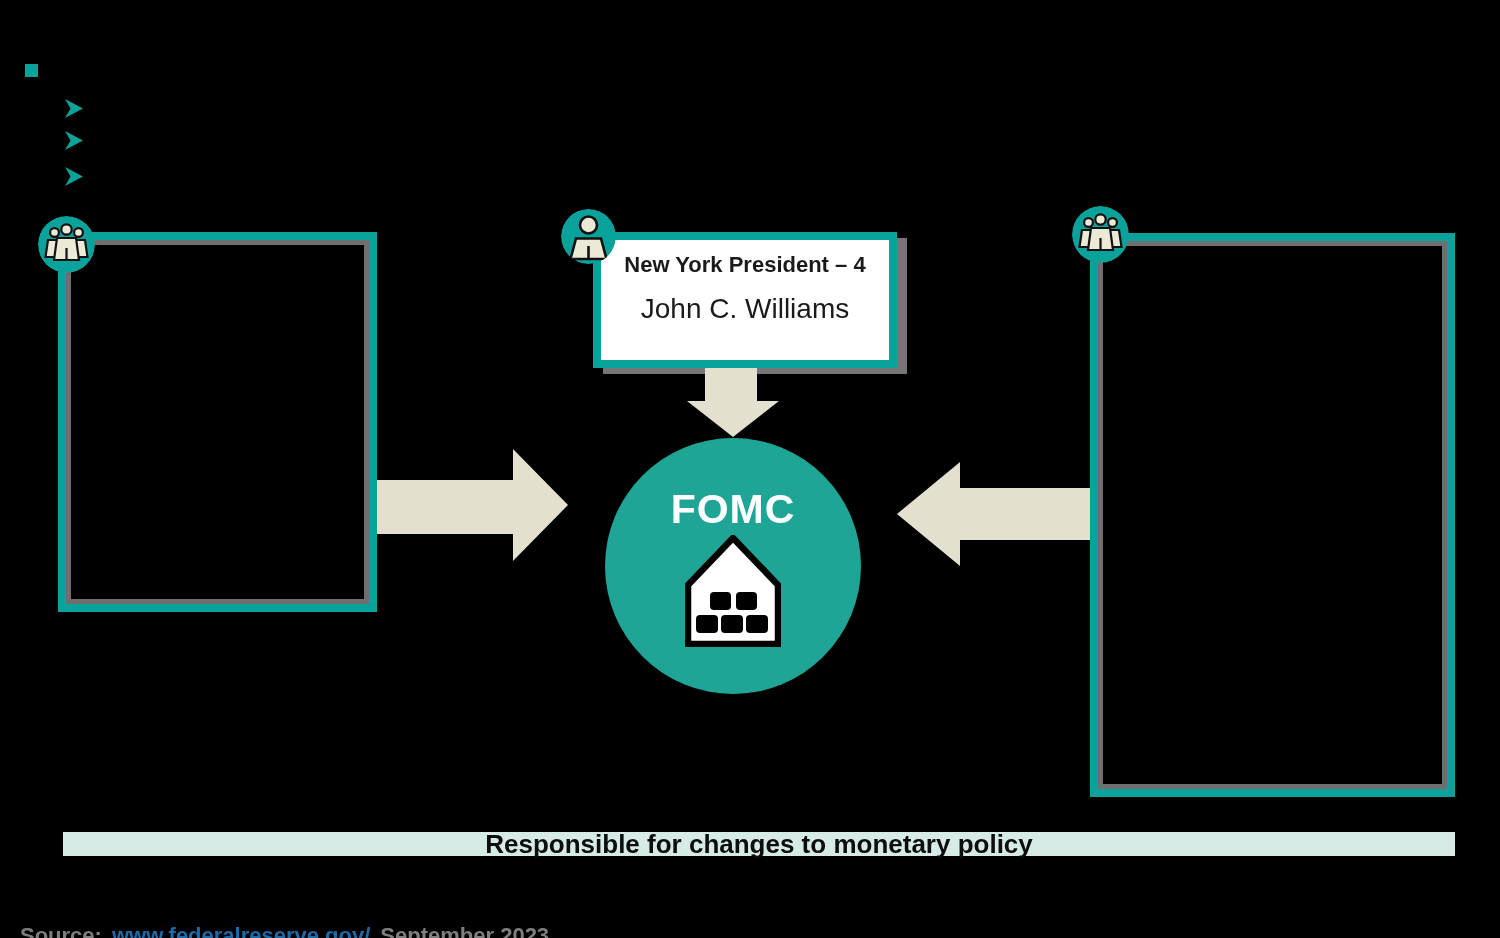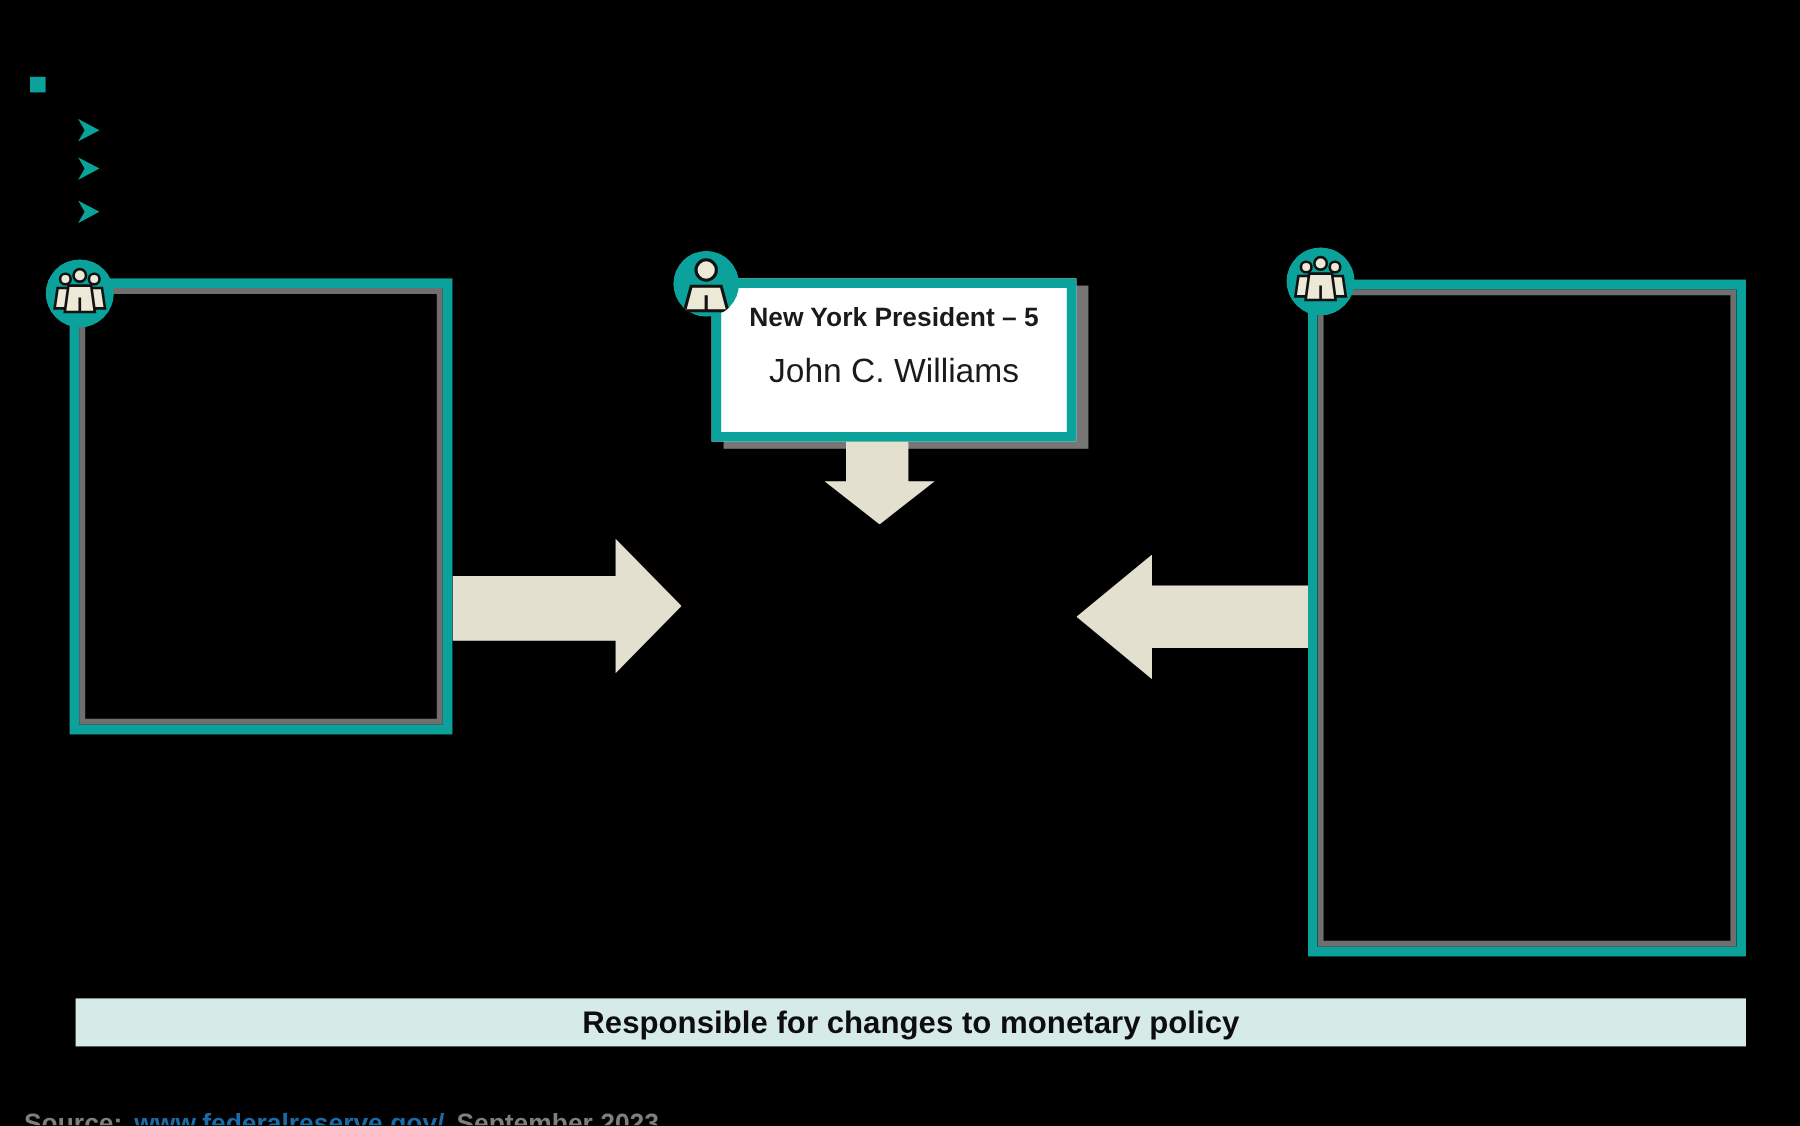--- a/index.html
+++ b/index.html
@@ -67,21 +67,21 @@
   .bank-icon{position:absolute;left:80px;top:97px;}
 
   
   .badge{border-radius:50%;}
   .badge-left{left:38px;top:216px;}
   .badge-card{left:561px;top:209px;}
   .badge-right{left:1072px;top:206px;}
 
   
   .banner{
-    left:63px;top:832px;width:1392px;height:40px;
+    left:63px;top:832px;width:1392px;height:24px;
     background:var(--banner-bg,#d6ebe7);
     display:flex;align-items:center;justify-content:center;
   }
   .banner-text{font-size:26px;font-weight:bold;color:#0d0d0d;}
 
   
   .source-row{
     left:20px;top:923px;
     display:flex;align-items:baseline;gap:10px;
     font-size:22px;font-weight:bold;
@@ -125,34 +125,45 @@
     <circle cx="16.5" cy="16.5" r="4.4" fill="#ece9d6" stroke="#111" stroke-width="2.2"></circle>
     <circle cx="40.5" cy="16.5" r="4.4" fill="#ece9d6" stroke="#111" stroke-width="2.2"></circle>
     <circle cx="28.5" cy="13.5" r="5.2" fill="#ece9d6" stroke="#111" stroke-width="2.2"></circle>
     <path d="M10,24 L23,24 L26,41 L7.5,41 Z" fill="#ece9d6" stroke="#111" stroke-width="2.2"></path>
     <path d="M34,24 L47,24 L49.5,41 L31,41 Z" fill="#ece9d6" stroke="#111" stroke-width="2.2"></path>
     <path d="M19,22 L38,22 L41,44 L16,44 Z" fill="#ece9d6" stroke="#111" stroke-width="2.2"></path>
     <line x1="28.5" y1="32" x2="28.5" y2="44" stroke="#111" stroke-width="2.2"></line>
   </svg>
 
   <div class="abs president-card">
-    <div class="card-title">New York President – 5</div>
+    <div class="card-title">New York President – 4</div>
     <div class="card-name">John C. Williams</div>
   </div>
   <svg class="abs badge badge-card" width="55" height="55" viewBox="0 0 55 55">
     <circle cx="27.5" cy="27.5" r="27.5" fill="#0aa29a"></circle>
     <circle cx="27.5" cy="16" r="8.5" fill="#ece9d6" stroke="#111" stroke-width="2.6"></circle>
     <path d="M15,29.5 L40,29.5 L45.5,50 L9.5,50 Z" fill="#ece9d6" stroke="#111" stroke-width="2.6"></path>
     <line x1="27.5" y1="37" x2="27.5" y2="50" stroke="#111" stroke-width="2.6"></line>
   </svg>
 
   <div class="abs big-arrow arrow-from-president"></div>
   <div class="abs big-arrow arrow-from-left-panel"></div>
   <div class="abs big-arrow arrow-from-right-panel"></div>
 
+  <div class="abs fomc-circle">
+    <div class="fomc-label">FOMC</div>
+    <svg class="bank-icon" width="96" height="112" viewBox="0 0 96 112">
+      <polygon points="3,50 48,3 93,50 93,109 3,109" fill="#fff" stroke="#000" stroke-width="6.5"></polygon>
+      <rect x="25" y="57" width="21" height="18" rx="4" fill="#000"></rect>
+      <rect x="51" y="57" width="21" height="18" rx="4" fill="#000"></rect>
+      <rect x="11" y="80" width="22" height="18" rx="4" fill="#000"></rect>
+      <rect x="36" y="80" width="22" height="18" rx="4" fill="#000"></rect>
+      <rect x="61" y="80" width="22" height="18" rx="4" fill="#000"></rect>
+    </svg>
+  </div>
 
   <div class="abs banner">
     <span class="banner-text">Responsible for changes to monetary policy</span>
   </div>
 
   <div class="abs source-row">
     <span class="source-label">Source:</span>
     <span class="source-link">www.federalreserve.gov/</span>
     <span class="source-date">September 2023</span>
   </div>

